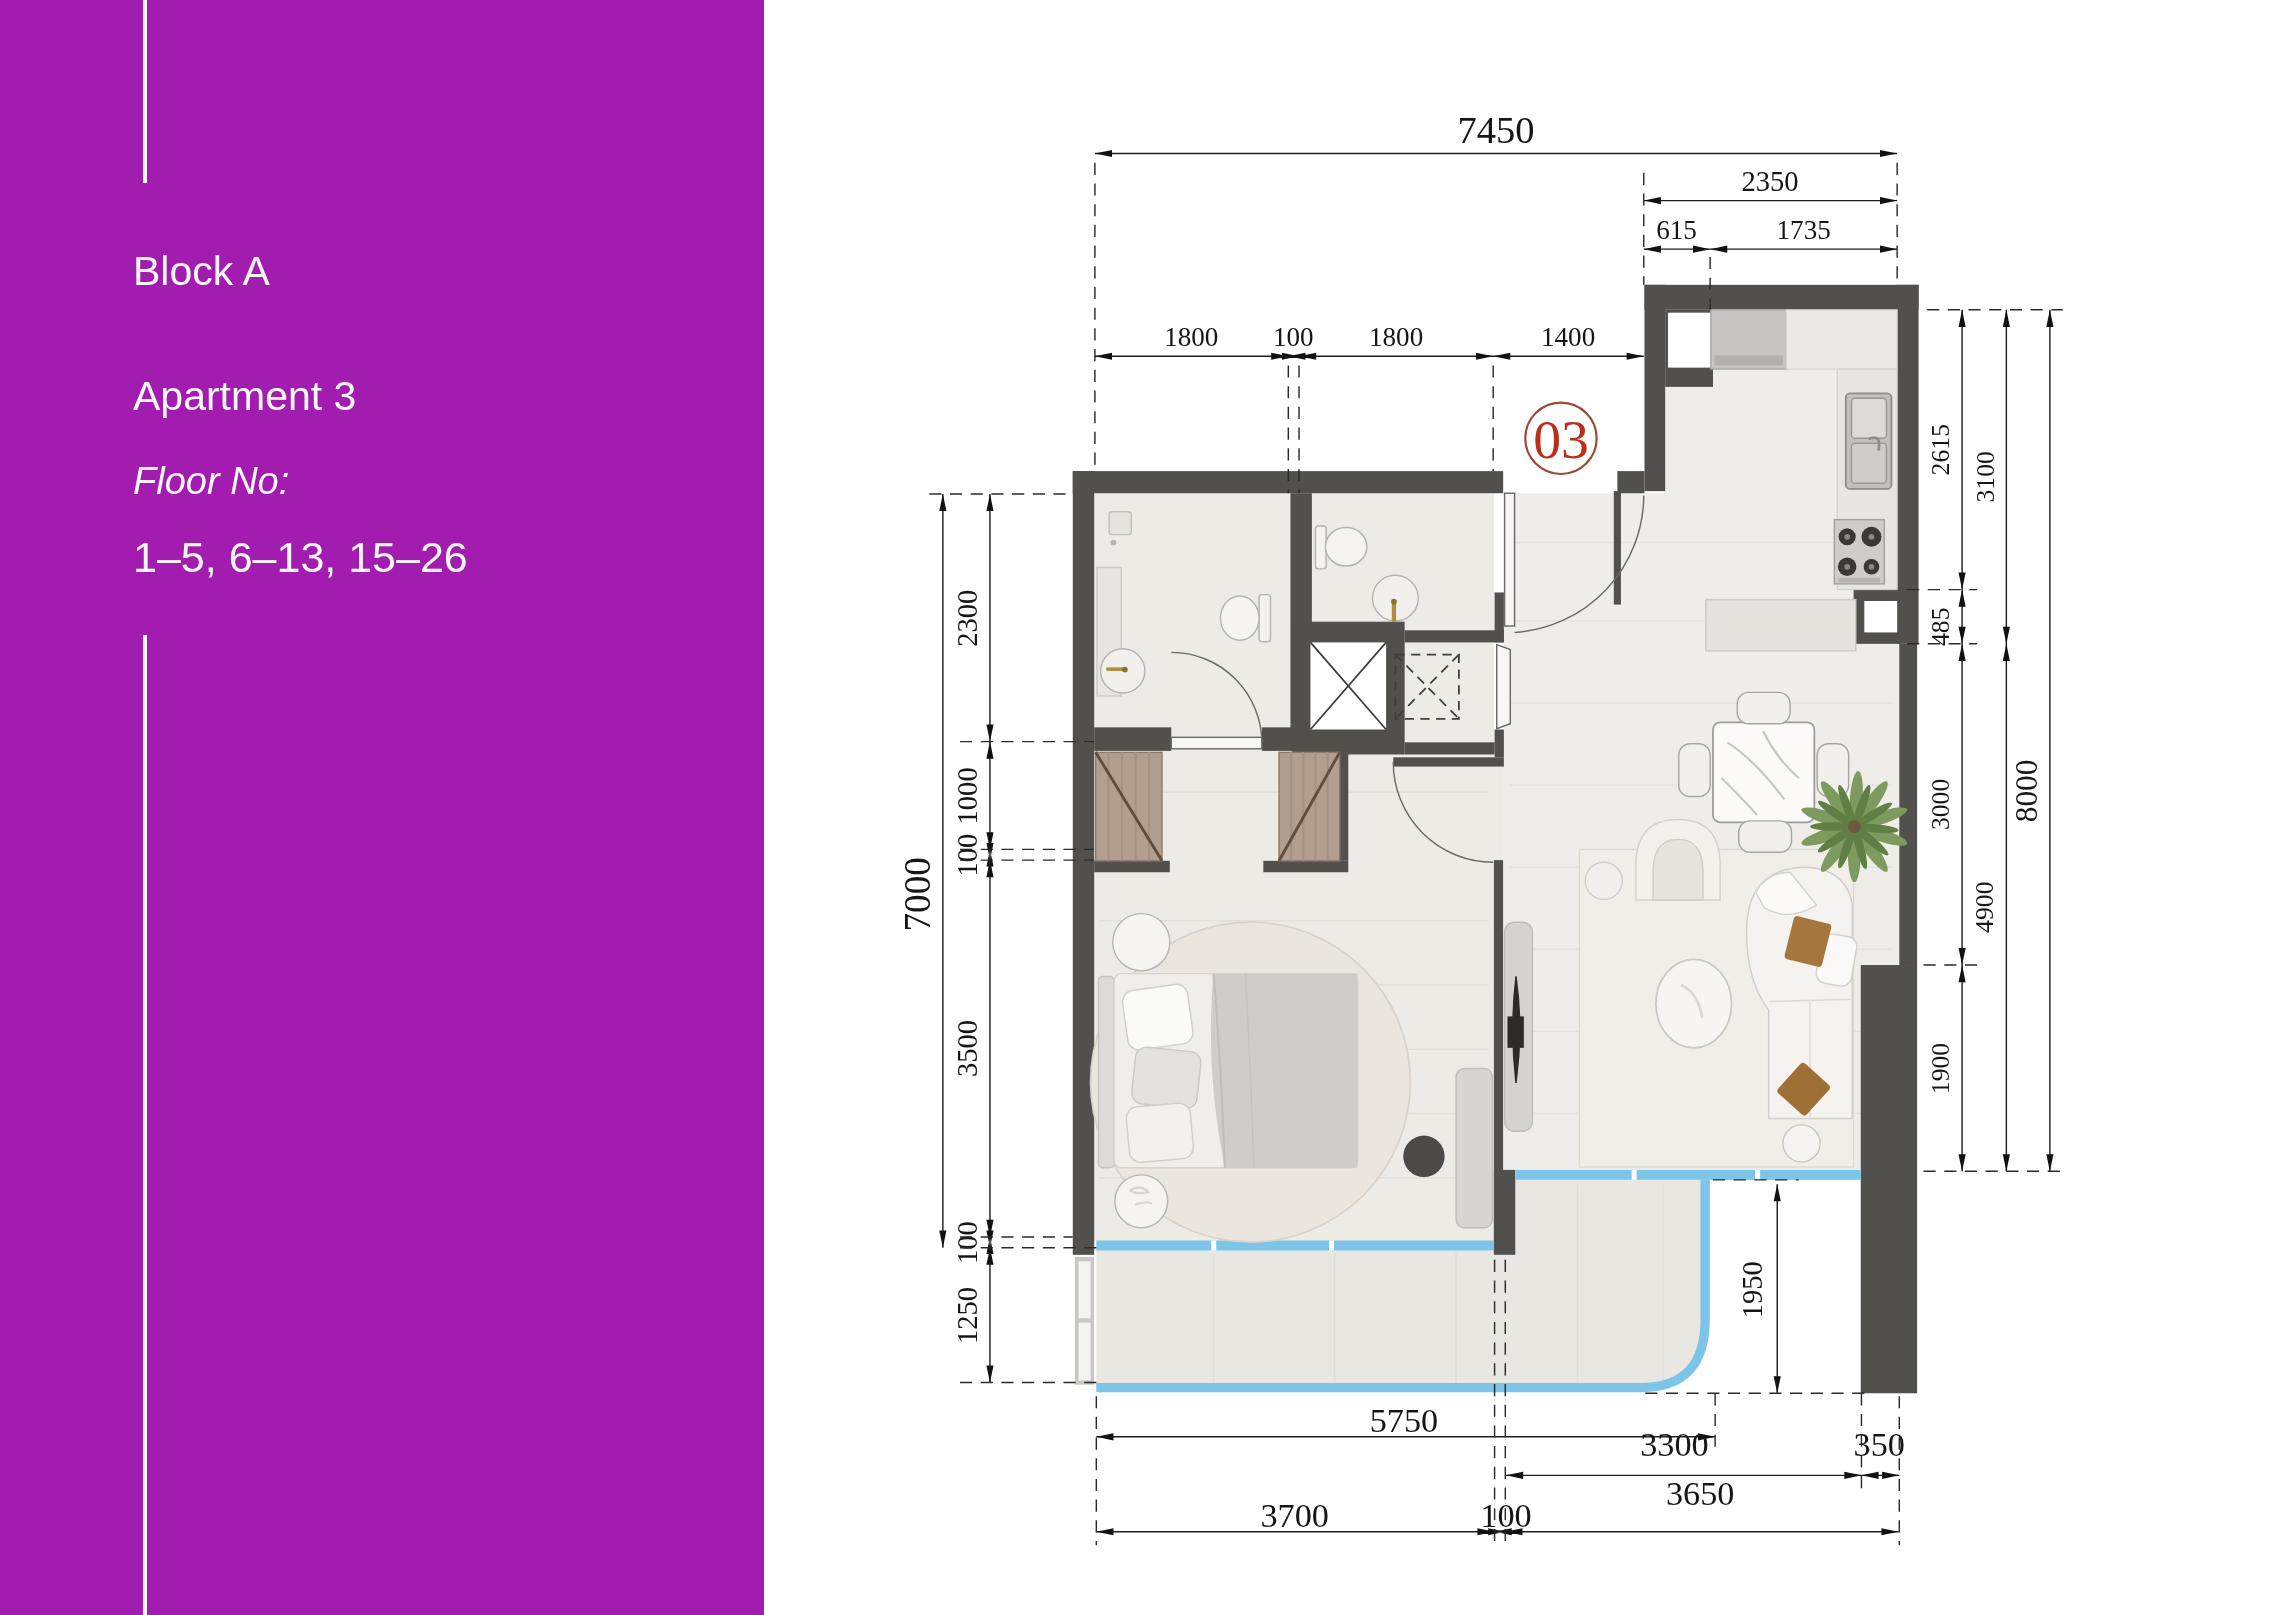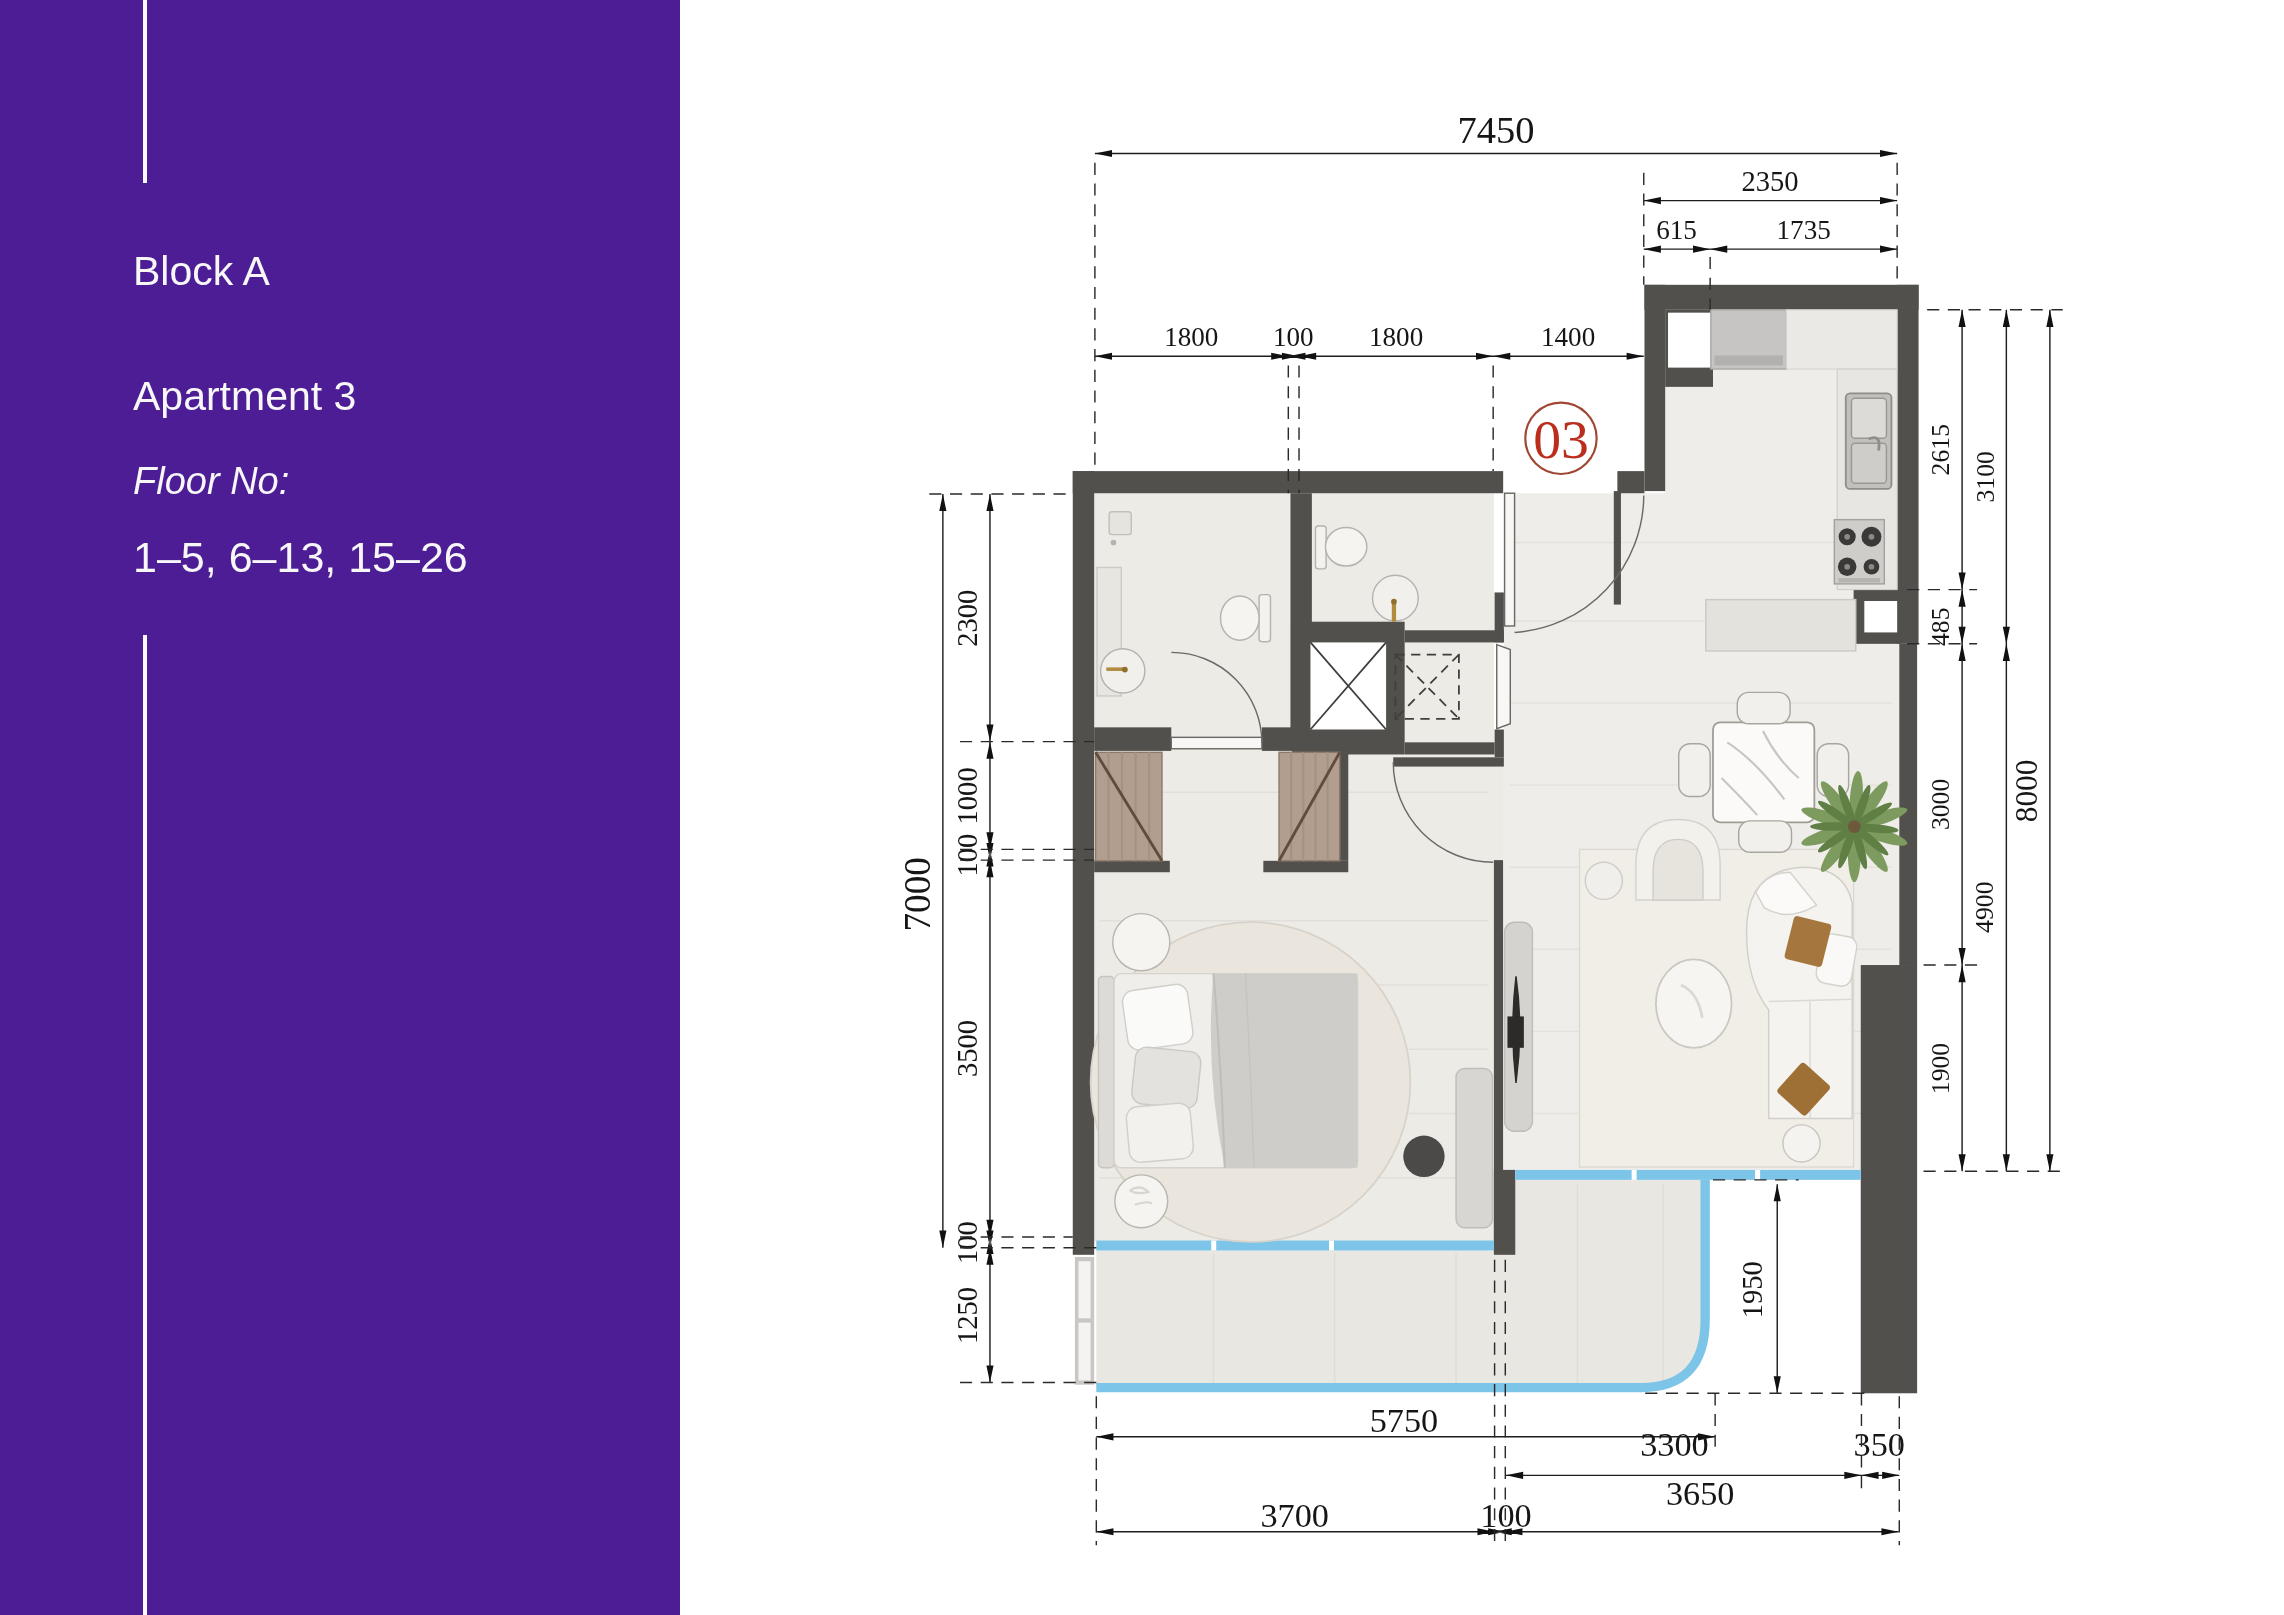--- a/index.html
+++ b/index.html
@@ -1,17 +1,17 @@
 <!DOCTYPE html>
 <html style="font-size:11.4px"><head>
 <meta charset="utf-8">
 <style>
   html,body{margin:0;padding:0;background:#ffffff;width:2284px;height:1616px;overflow:hidden;}
   body{font-family:"Liberation Sans",sans-serif;position:relative;}
-  #panel{position:absolute;left:0;top:0;width:680px;height:1616px;background:#4c1d95;}
+  #panel{position:absolute;left:0;top:0;width:764px;height:1616px;background:#a21caf;}
   #panel .t{position:absolute;color:#f7f7f7;left:133px;white-space:nowrap;}
   .vline{position:absolute;left:143px;width:3.6px;background:#fafafa;}
   svg{position:absolute;left:0;top:0;}
   svg text{font-family:"Liberation Serif",serif;fill:#161616;}
   .dim{stroke:#1d1d1d;stroke-width:2;fill:none;}
   .ext{stroke:#2a2a2a;stroke-width:2;fill:none;stroke-dasharray:17 12;}
   .arr{fill:#111;stroke:none;}
   .thin{stroke:#6b6966;stroke-width:2;fill:none;}
 </style>
 </head>

